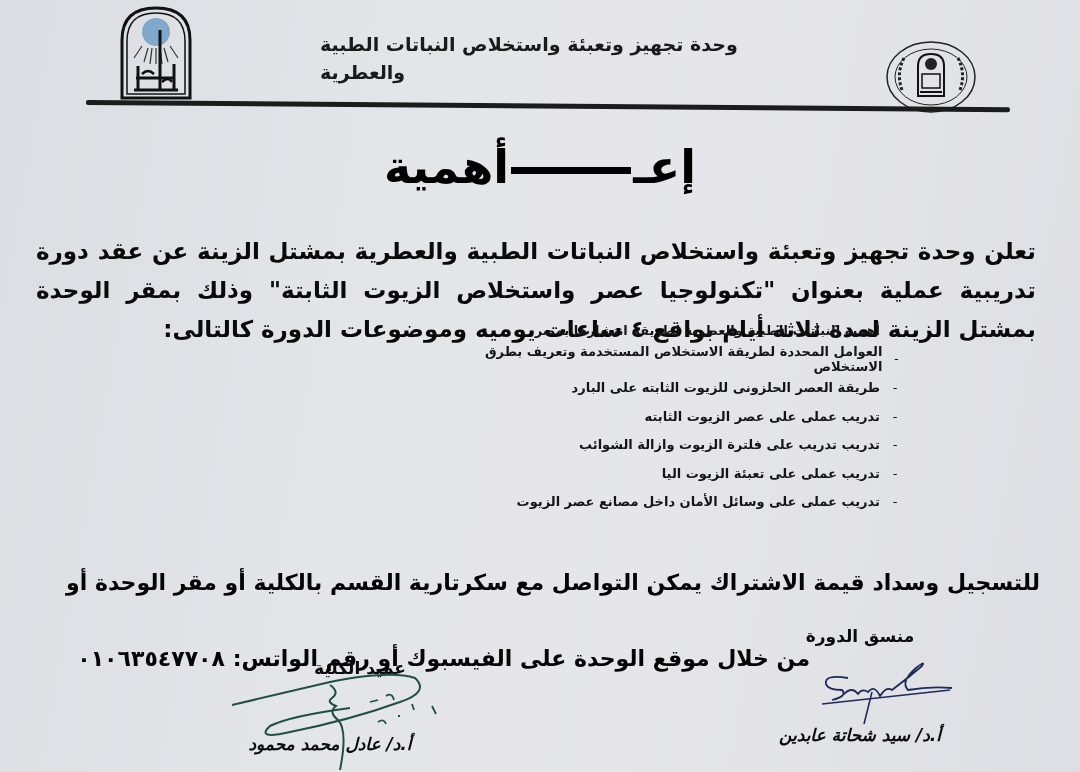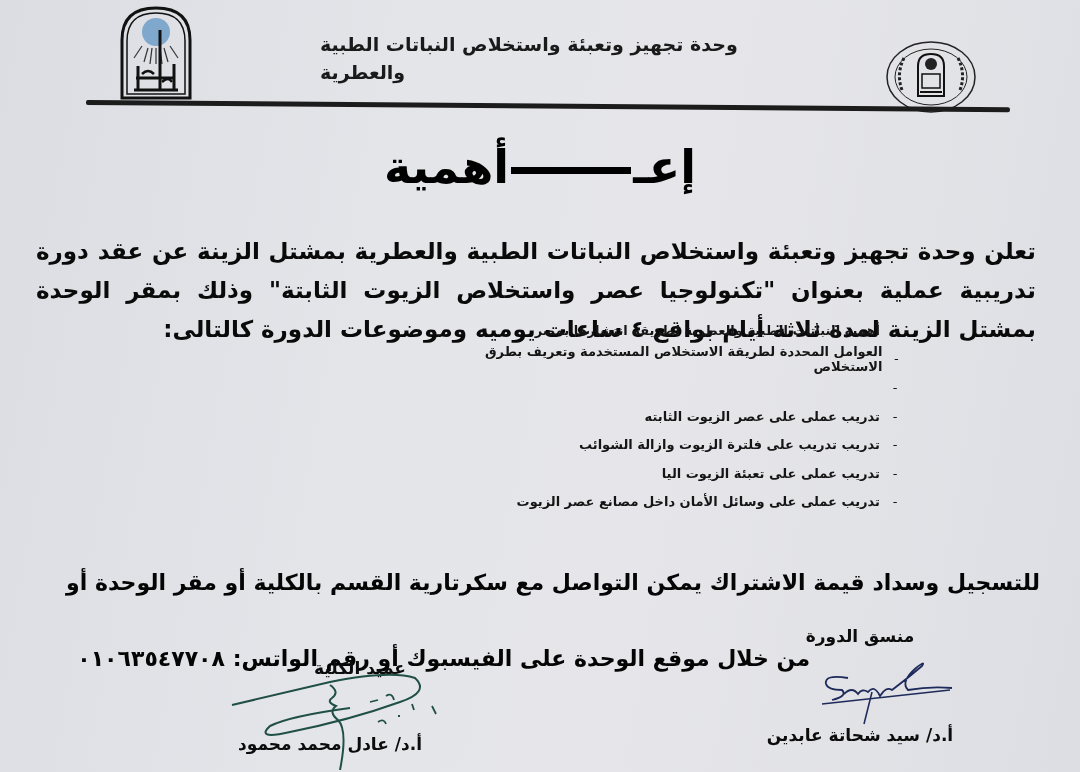--- a/index.html
+++ b/index.html
@@ -125,21 +125,21 @@
       position: absolute;
       text-align: center;
       font-weight: bold;
       color: #0c0c0c;
     }
     .sig-dean { left: 200px; top: 630px; width: 260px; height: 140px; }
     .sig-coord { left: 740px; top: 620px; width: 240px; height: 150px; }
     .sig-role { font-size: 17px; position: absolute; width: 100%; }
     .sig-dean .sig-role { top: 28px; padding-left: 60px; box-sizing: border-box; }
     .sig-coord .sig-role { top: 6px; }
-    .sig-name { font-size: 17px; position: absolute; width: 100%; }
+    .sig-name { font-size: 17px; position: absolute; width: 100%; font-style: italic; }
     .sig-dean .sig-name { top: 104px; }
     .sig-coord .sig-name { top: 105px; }
     .signature-svg { position: absolute; left: 0; top: 0; }
   </style>
 </head>
 <body>
 
 <div class="page">
 
   <div class="logo logo-left">
@@ -192,20 +192,21 @@
     <li>
         <span class="dash">-</span>
         <span>أهمية النباتات الطبية والعطرية لطريقة انتشارها بمصر</span>
       </li>
     <li>
         <span class="dash">-</span>
         <span>العوامل المحددة لطريقة الاستخلاص المستخدمة وتعريف بطرق الاستخلاص</span>
       </li>
     <li>
         <span class="dash">-</span>
+        <span>طريقة العصر الحلزونى للزيوت الثابته على البارد</span>
       </li>
     <li>
         <span class="dash">-</span>
         <span>تدريب عملى على عصر الزيوت الثابته</span>
       </li>
     <li>
         <span class="dash">-</span>
         <span>تدريب تدريب على فلترة الزيوت وازالة الشوائب</span>
       </li>
     <li>

